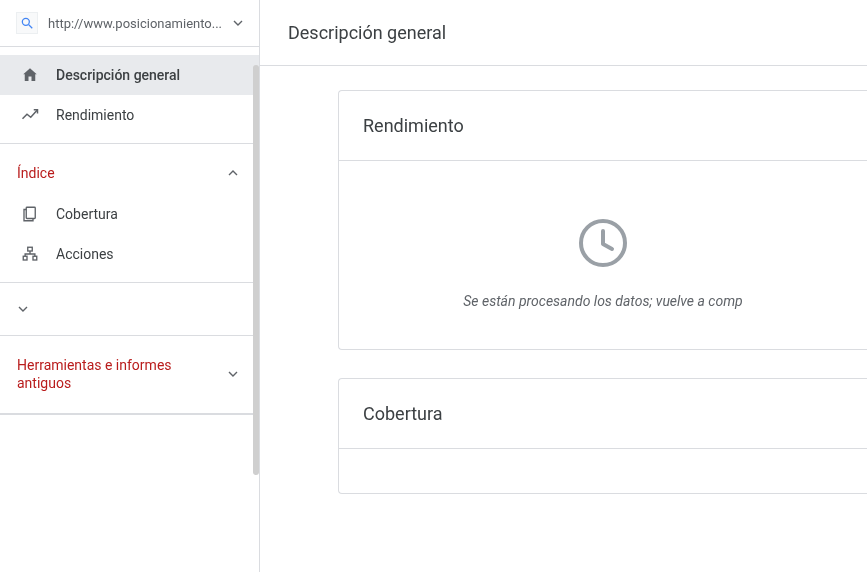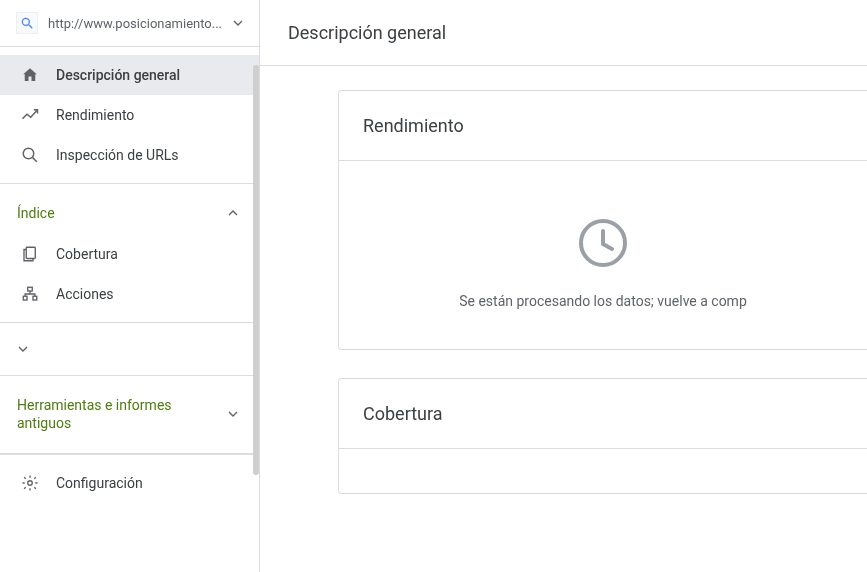--- a/index.html
+++ b/index.html
@@ -66,21 +66,21 @@
     .prop-caret svg { width: 10px; height: 10px; }
     
     .nav-section { padding: 8px 0; border-bottom: 1px solid #dadce0; }
     .nav-section:last-of-type { border-bottom: none; }
     .nav-section.footer { border-top: 1px solid #dadce0; }
     .nav-header {
       display: flex;
       align-items: center;
       justify-content: space-between;
       padding: 12px 20px 12px 17px;
-      color: #4d7c0f;
+      color: #b91c1c;
       cursor: pointer;
     }
     .nav-header-label { font-size: 14px; line-height: 1.3; padding-right: 12px; }
     .nav-item {
       display: flex;
       align-items: center;
       padding: 10px 16px 10px 20px;
       gap: 16px;
       cursor: pointer;
       color: #3c4043;
@@ -140,20 +140,21 @@
       width: 52px;
       height: 52px;
       display: block;
     }
     .clock-icon svg { width: 52px; height: 52px; }
     .processing {
       color: #5f6368;
       font-size: 14px;
       white-space: nowrap;
       overflow: hidden;
+      font-style: italic;
     }
     .card-body-empty { padding: 22px 24px; }
   </style>
 </head>
 <body>
 
 <div class="app">
   <aside class="sidebar">
     <div class="sidebar-scroll">
       <div class="prop-selector">
@@ -182,29 +183,20 @@
         </div>
         <div class="nav-item">
           <span class="nav-icon">
             <svg viewBox="0 0 24 24" fill="none" stroke="#5f6368" stroke-width="2">
                 <polyline points="2,17 8,11 13,15 22,5"></polyline>
                 <polyline points="17,5 22,5 22,10"></polyline>
               </svg>
           </span>
           <span class="nav-label">Rendimiento</span>
         </div>
-        <div class="nav-item">
-          <span class="nav-icon">
-            <svg viewBox="0 0 24 24" fill="none" stroke="#5f6368" stroke-width="2">
-                <circle cx="10" cy="10" r="7"></circle>
-                <line x1="15.5" y1="15.5" x2="21" y2="21"></line>
-              </svg>
-          </span>
-          <span class="nav-label">Inspección de URLs</span>
-        </div>
       </div>
 
       <div class="nav-section">
         <div class="nav-header">
           <span class="nav-header-label">Índice</span>
           <span class="chev">
             <svg viewBox="0 0 12 12">
                 <path d="M2 8 L6 4 L10 8" fill="none" stroke="#5f6368" stroke-width="1.4"></path>
               </svg>
           </span>
@@ -246,29 +238,20 @@
           <span class="nav-header-label">Herramientas e informes antiguos</span>
           <span class="chev">
             <svg viewBox="0 0 12 12">
                 <path d="M2 4 L6 8 L10 4" fill="none" stroke="#5f6368" stroke-width="1.4"></path>
               </svg>
           </span>
         </div>
       </div>
 
       <div class="nav-section footer">
-        <div class="nav-item">
-          <span class="nav-icon">
-            <svg viewBox="0 0 24 24" fill="none" stroke="#5f6368" stroke-width="1.8">
-                <circle cx="12" cy="12" r="3"></circle>
-                <path d="M12 2 L12 5 M12 19 L12 22 M4.2 4.2 L6.3 6.3 M17.7 17.7 L19.8 19.8 M2 12 L5 12 M19 12 L22 12 M4.2 19.8 L6.3 17.7 M17.7 6.3 L19.8 4.2"></path>
-              </svg>
-          </span>
-          <span class="nav-label">Configuración</span>
-        </div>
       </div>
     </div>
     <div class="sidebar-scrollbar"></div>
   </aside>
 
   <main class="main">
     <header class="main-header">
       <h1 class="main-title">Descripción general</h1>
     </header>
     <div class="main-body">

